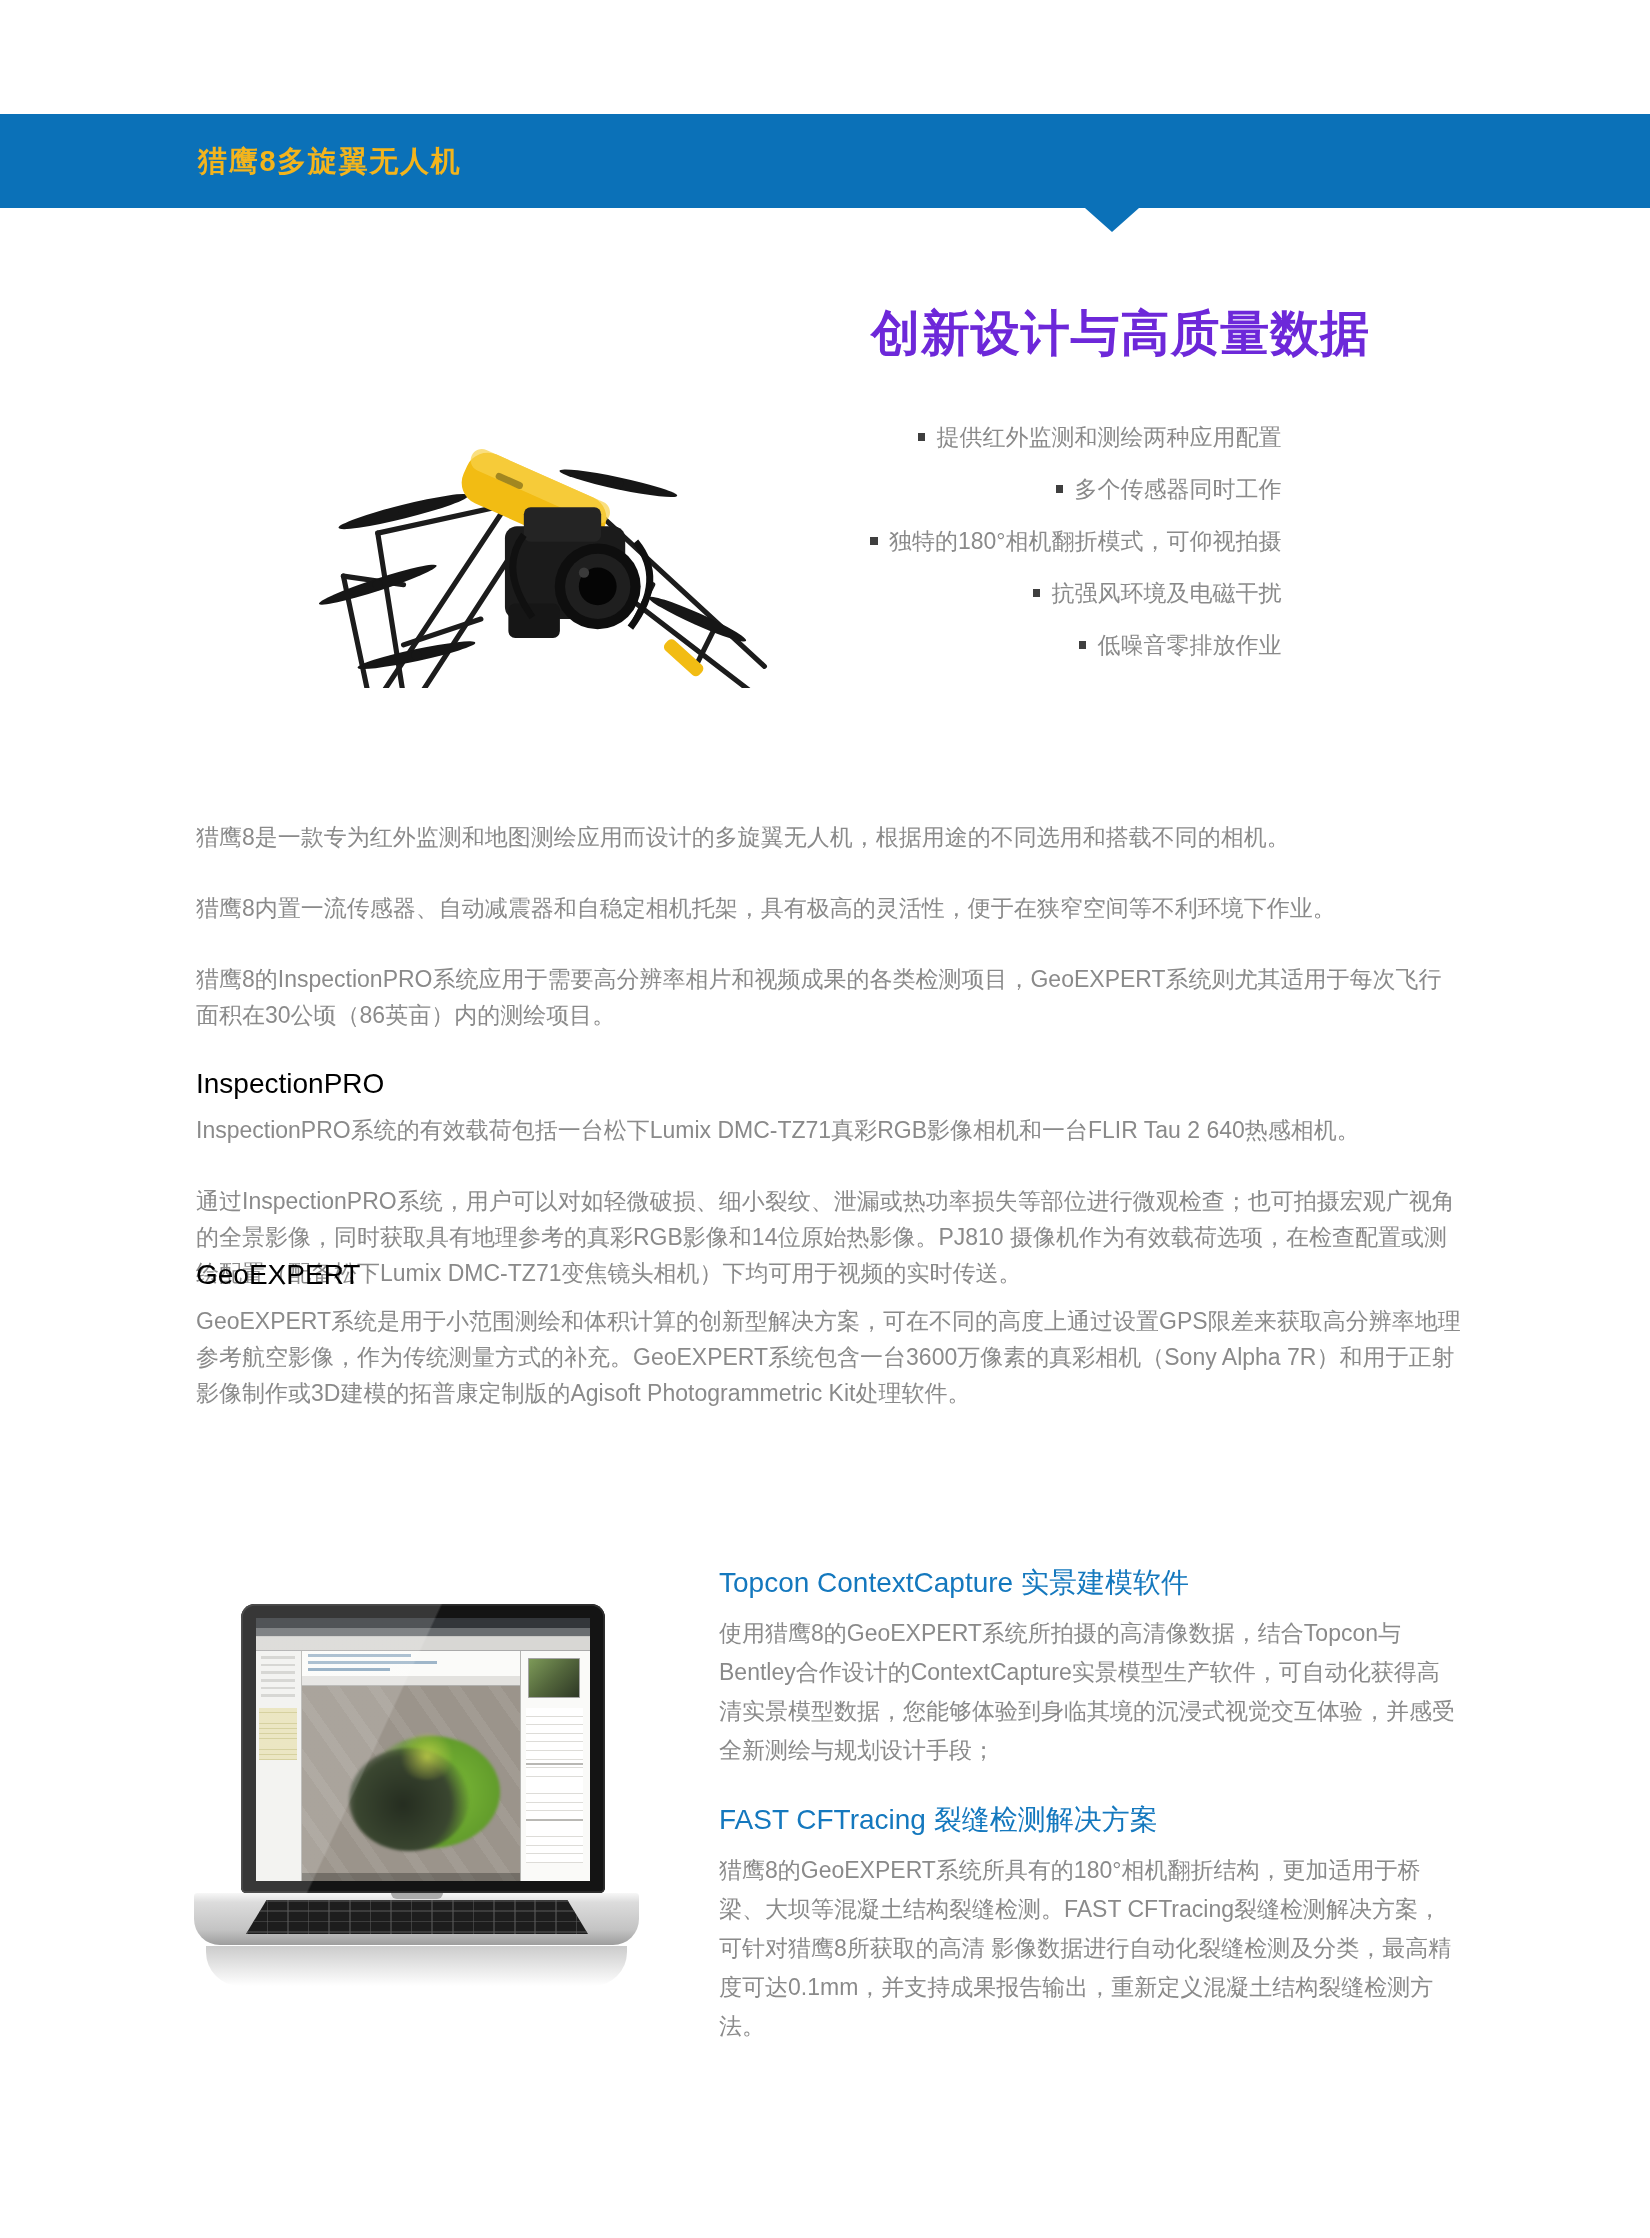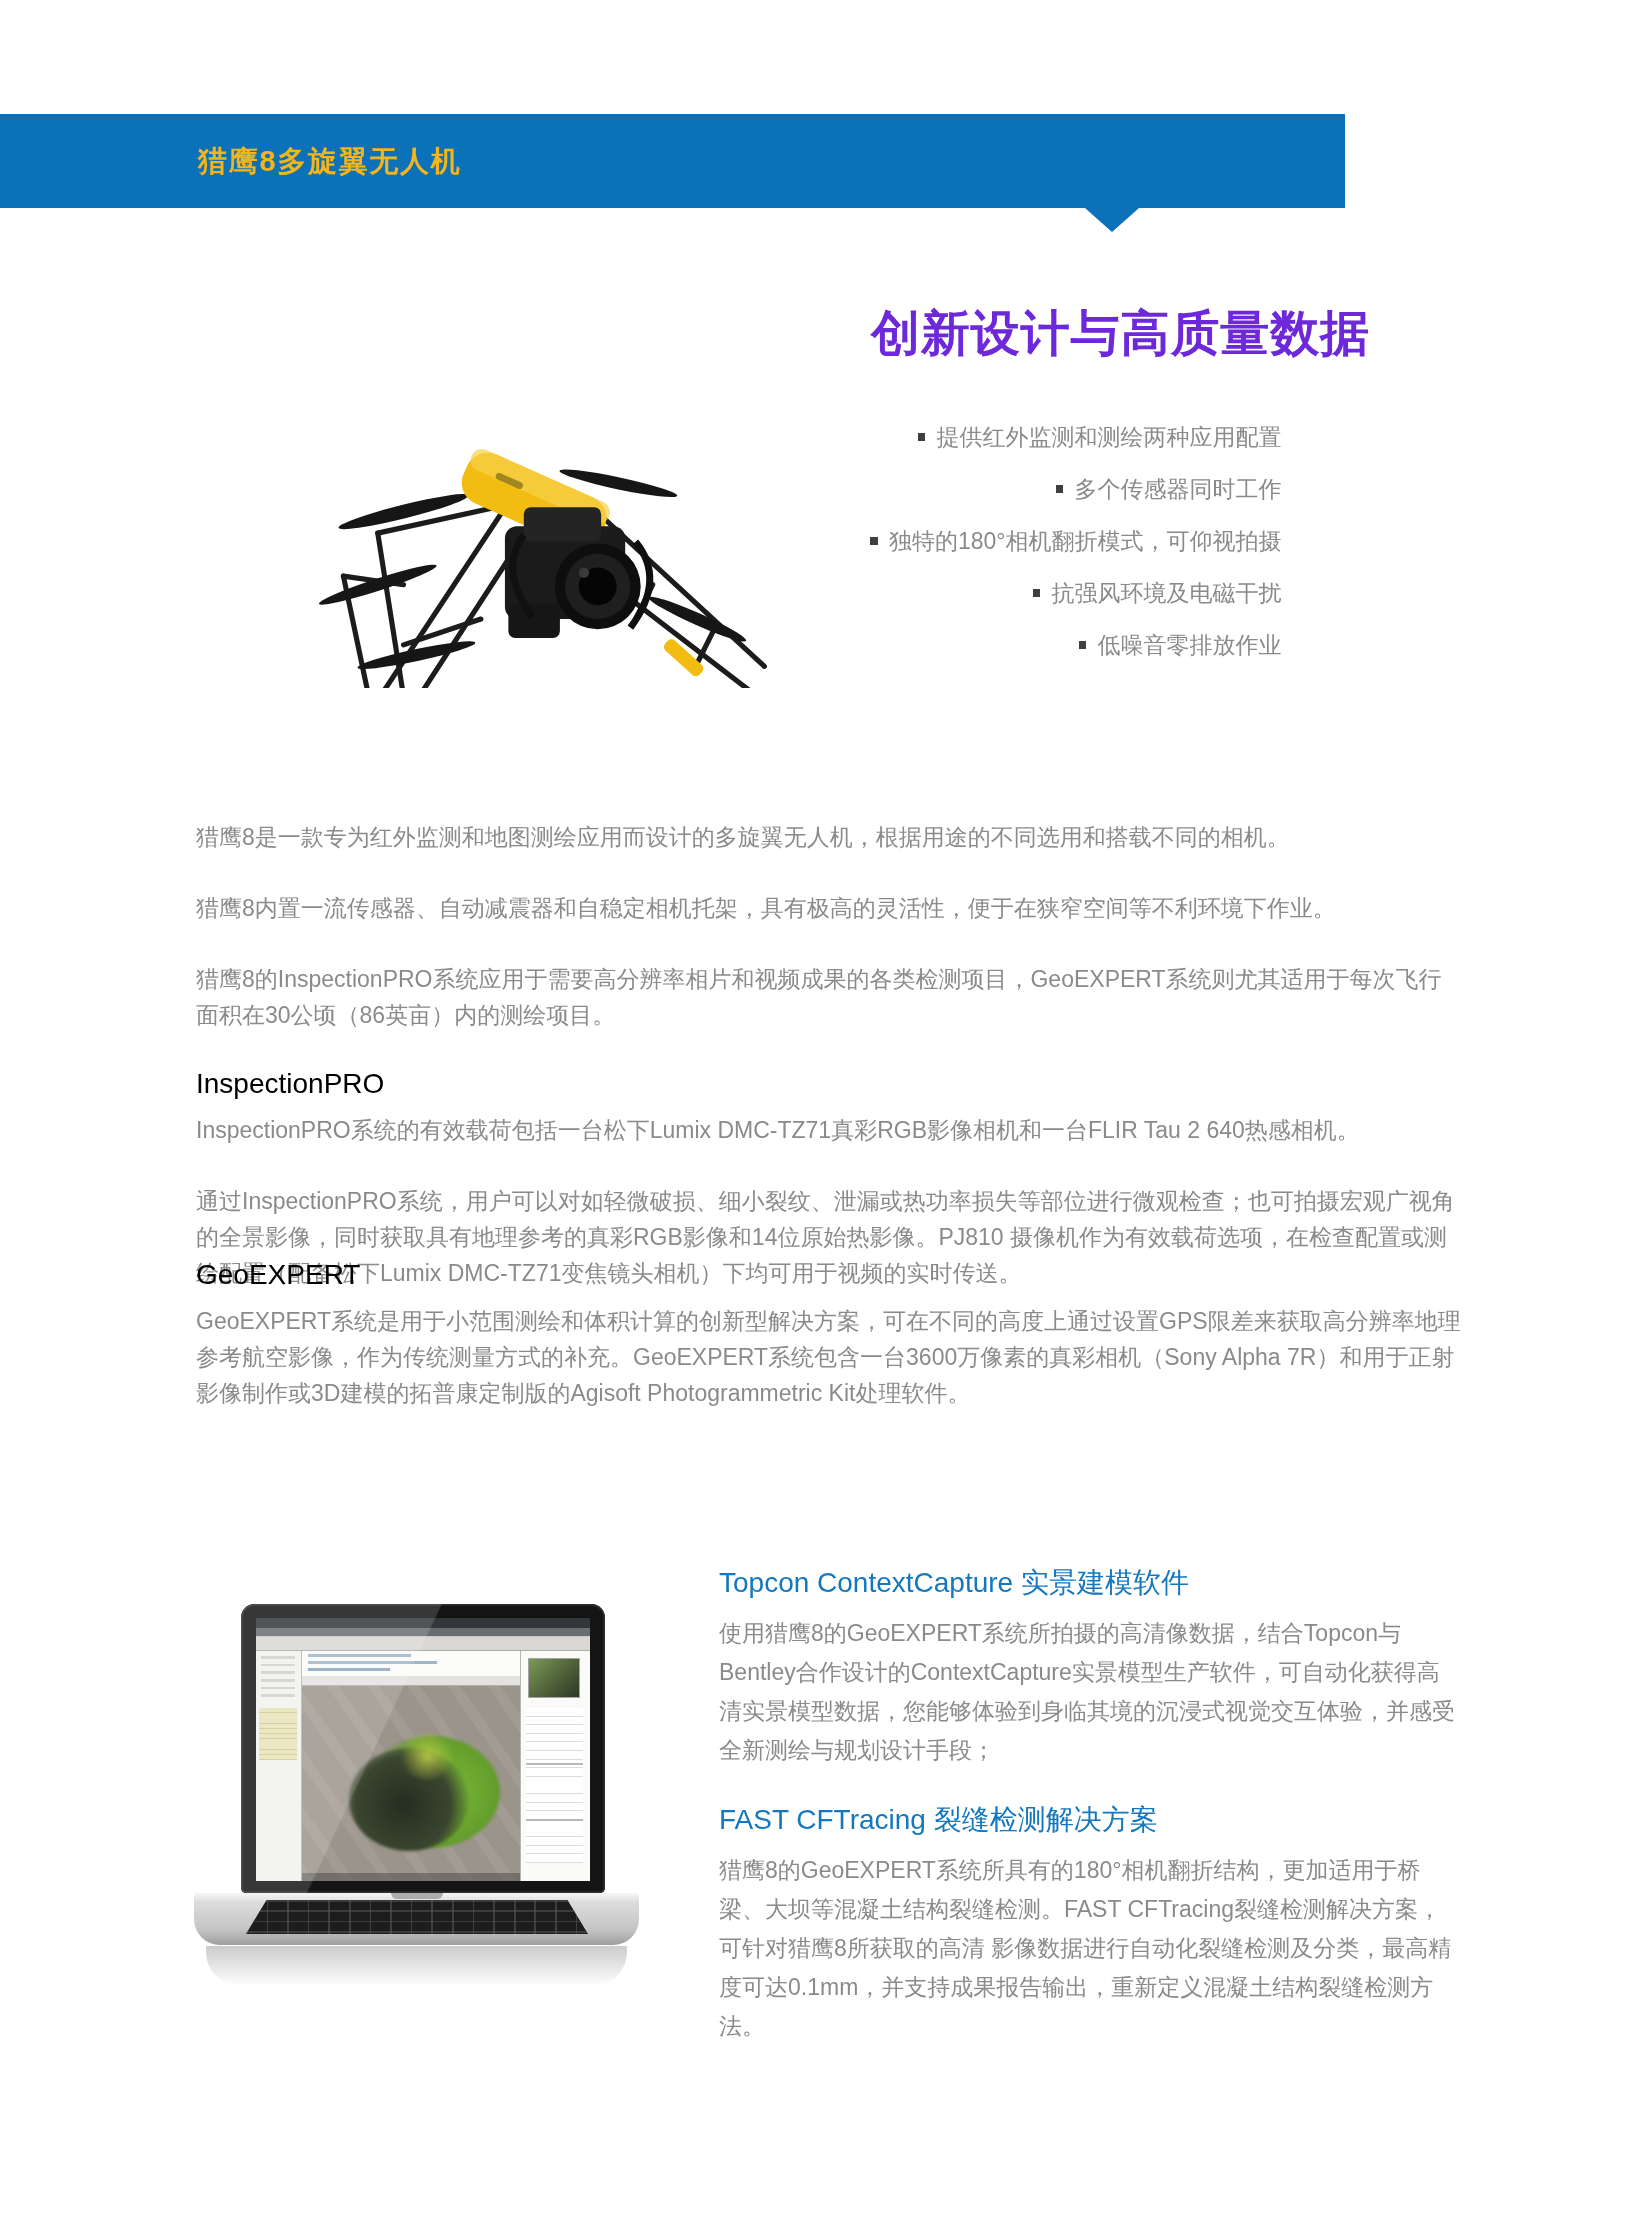--- a/index.html
+++ b/index.html
@@ -1,21 +1,21 @@
 <!DOCTYPE html>
 <html style="font-size:13.8px"><head>
 <meta charset="utf-8">
 <style>
   html,body{margin:0;padding:0;}
   body{
     width:1650px;height:2239px;position:relative;background:#ffffff;overflow:hidden;
     font-family:"Liberation Sans","DejaVu Sans",sans-serif;
   }
   
-  .header-bar{position:absolute;left:0;top:114px;width:1345px;height:94px;background:#0B71B8;}
+  .header-bar{position:absolute;left:0;top:114px;width:1650px;height:94px;background:#0B71B8;}
   .header-title{position:absolute;left:198px;top:28px;font-size:29px;font-weight:bold;color:#F3B41C;letter-spacing:1.7px;white-space:nowrap;}
   .header-pointer{position:absolute;left:1085px;top:208px;width:0;height:0;
     border-left:27px solid transparent;border-right:27px solid transparent;border-top:24px solid #0B71B8;}
   
   .hero-heading{position:absolute;left:871px;top:301px;font-size:49px;font-weight:bold;color:#6d28d9;letter-spacing:0.9px;white-space:nowrap;}
   .hero-bullets{position:absolute;left:870px;top:411px;margin:0;padding:0;list-style:none;}
   .hero-bullets li{height:52px;display:flex;align-items:center;font-size:23px;color:#8A8A8A;white-space:nowrap;justify-content:flex-end;}
   .bullet-sq{width:7.7px;height:7.7px;background:#3F3F3F;margin-right:11.2px;flex:none;}
   
   .intro{position:absolute;left:196px;top:819px;width:1272px;}

